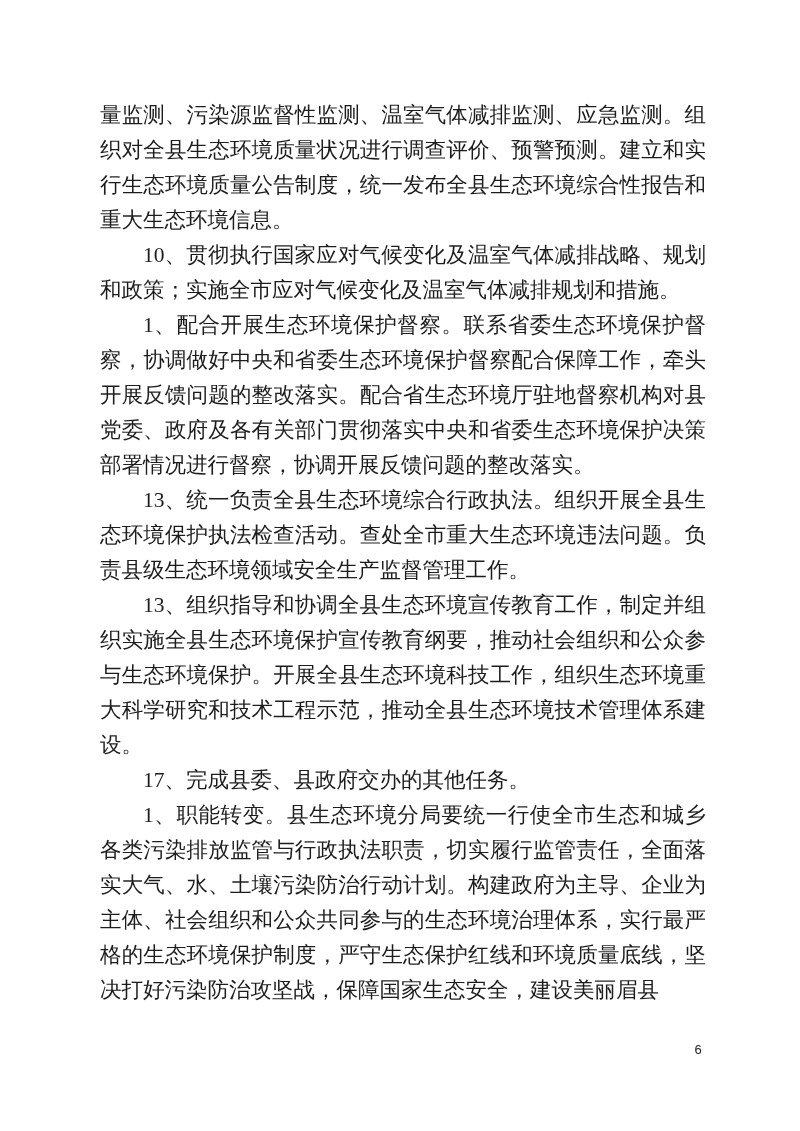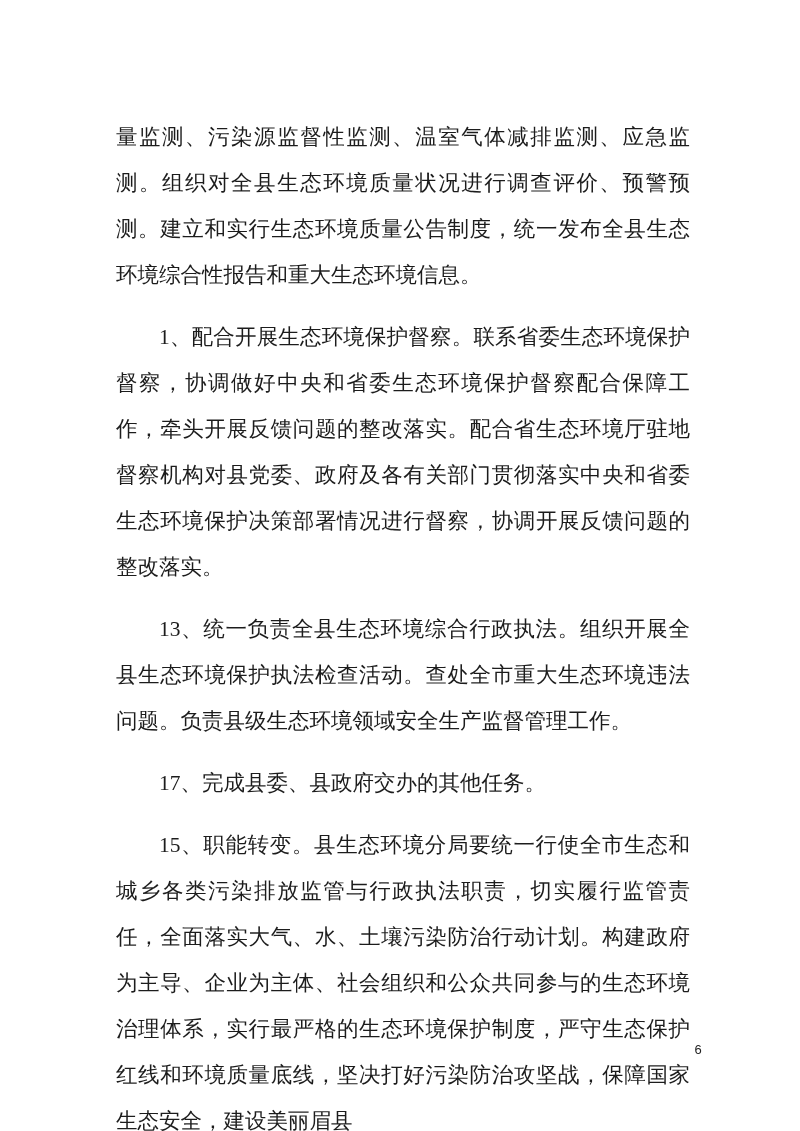--- a/index.html
+++ b/index.html
@@ -22,24 +22,24 @@
     height: 1131px;
     background: #ffffff;
   }
   .content {
     position: absolute;
     left: 100px;
     top: 98px;
     width: 606px;
   }
   .content p {
-    margin: 16px;
+    margin: 0;
     padding: 0;
     font-size: 21.5px;
-    line-height: 46px;
+    line-height: 35px;
     color: #1c1c1c;
     text-align: justify;
     text-justify: inter-ideograph;
     font-weight: 400;
   }
   .content p.indent {
     text-indent: 43px;
   }
   .page-number {
     position: absolute;
@@ -51,19 +51,21 @@
     color: #222222;
     font-family: "Liberation Sans", sans-serif;
   }
 </style>
 </head>
 <body>
 
 <div class="page">
   <div class="content">
     <p>量监测、污染源监督性监测、温室气体减排监测、应急监测。组织对全县生态环境质量状况进行调查评价、预警预测。建立和实行生态环境质量公告制度，统一发布全县生态环境综合性报告和重大生态环境信息。</p>
+    <p class="indent">10、贯彻执行国家应对气候变化及温室气体减排战略、规划和政策；实施全市应对气候变化及温室气体减排规划和措施。</p>
     <p class="indent">1、配合开展生态环境保护督察。联系省委生态环境保护督察，协调做好中央和省委生态环境保护督察配合保障工作，牵头开展反馈问题的整改落实。配合省生态环境厅驻地督察机构对县党委、政府及各有关部门贯彻落实中央和省委生态环境保护决策部署情况进行督察，协调开展反馈问题的整改落实。</p>
     <p class="indent">13、统一负责全县生态环境综合行政执法。组织开展全县生态环境保护执法检查活动。查处全市重大生态环境违法问题。负责县级生态环境领域安全生产监督管理工作。</p>
+    <p class="indent">13、组织指导和协调全县生态环境宣传教育工作，制定并组织实施全县生态环境保护宣传教育纲要，推动社会组织和公众参与生态环境保护。开展全县生态环境科技工作，组织生态环境重大科学研究和技术工程示范，推动全县生态环境技术管理体系建设。</p>
     <p class="indent">17、完成县委、县政府交办的其他任务。</p>
-    <p class="indent">15、职能转变。县生态环境分局要统一行使全市生态和城乡各类污染排放监管与行政执法职责，切实履行监管责任，全面落实大气、水、土壤污染防治行动计划。构建政府为主导、企业为主体、社会组织和公众共同参与的生态环境治理体系，实行最严格的生态环境保护制度，严守生态保护红线和环境质量底线，坚决打好污染防治攻坚战，保障国家生态安全，建设美丽眉县</p>
+    <p class="indent">1、职能转变。县生态环境分局要统一行使全市生态和城乡各类污染排放监管与行政执法职责，切实履行监管责任，全面落实大气、水、土壤污染防治行动计划。构建政府为主导、企业为主体、社会组织和公众共同参与的生态环境治理体系，实行最严格的生态环境保护制度，严守生态保护红线和环境质量底线，坚决打好污染防治攻坚战，保障国家生态安全，建设美丽眉县</p>
   </div>
   <div class="page-number">6</div>
 </div>
 
 </body></html>

